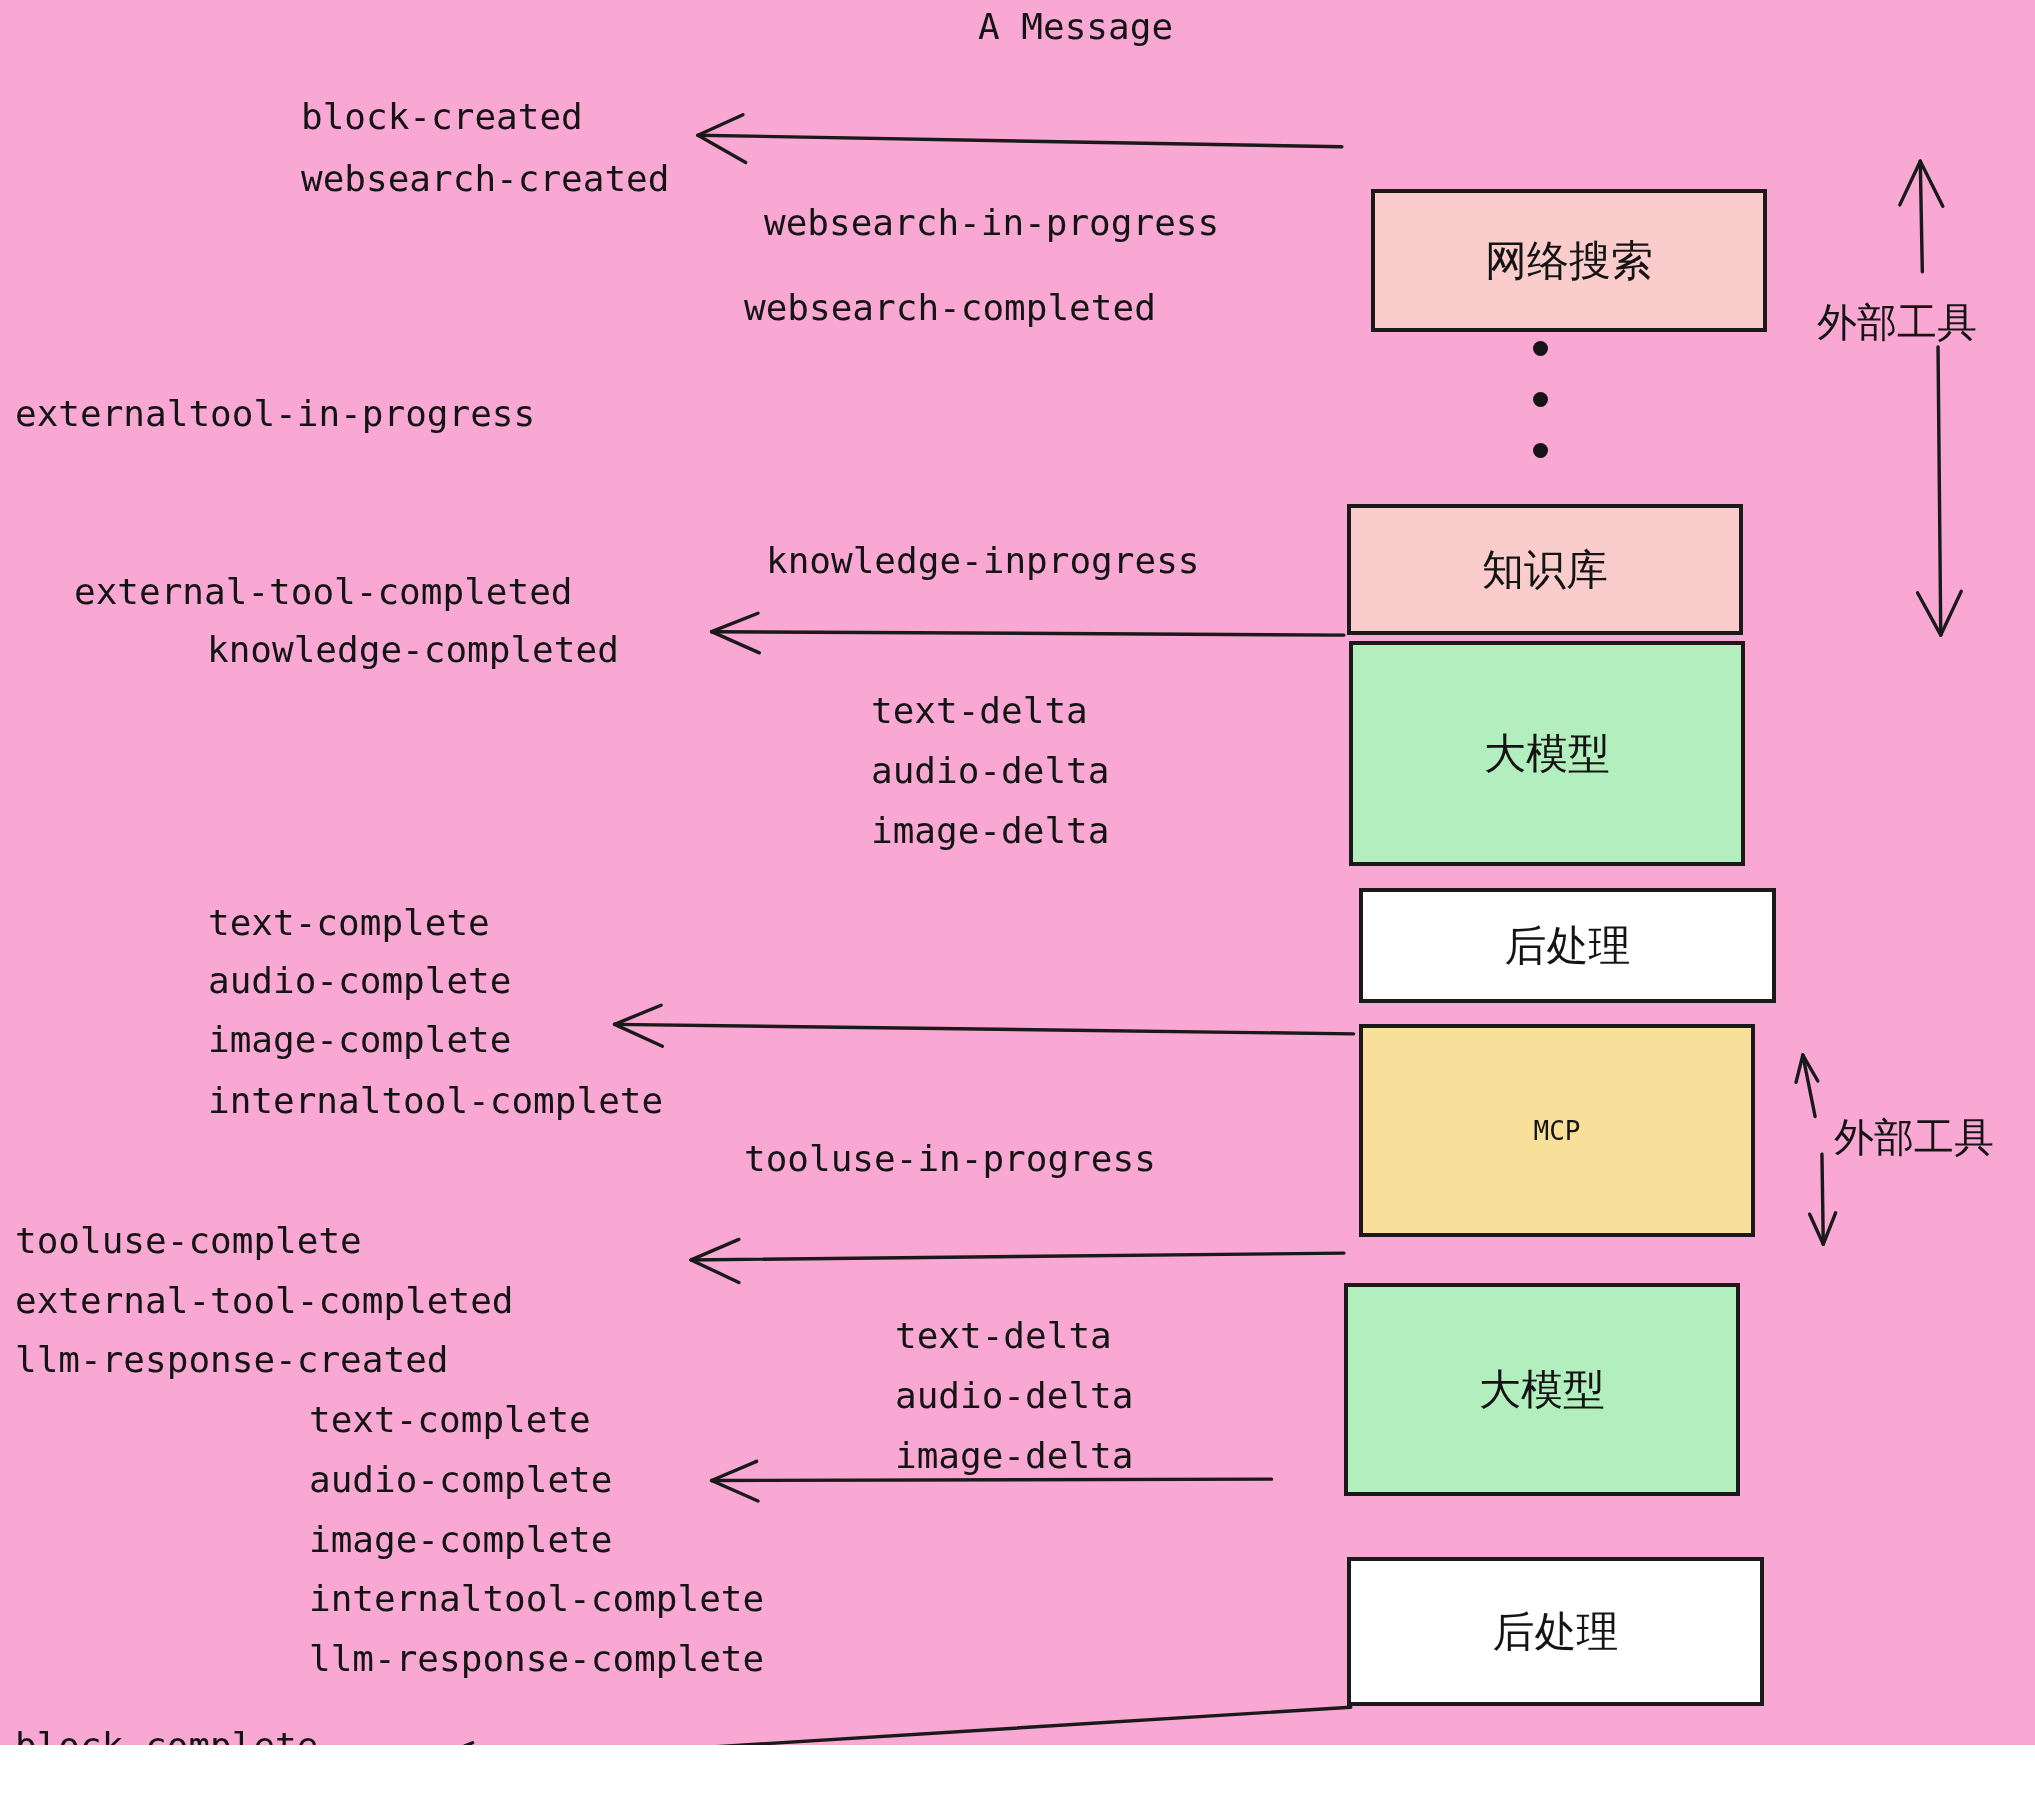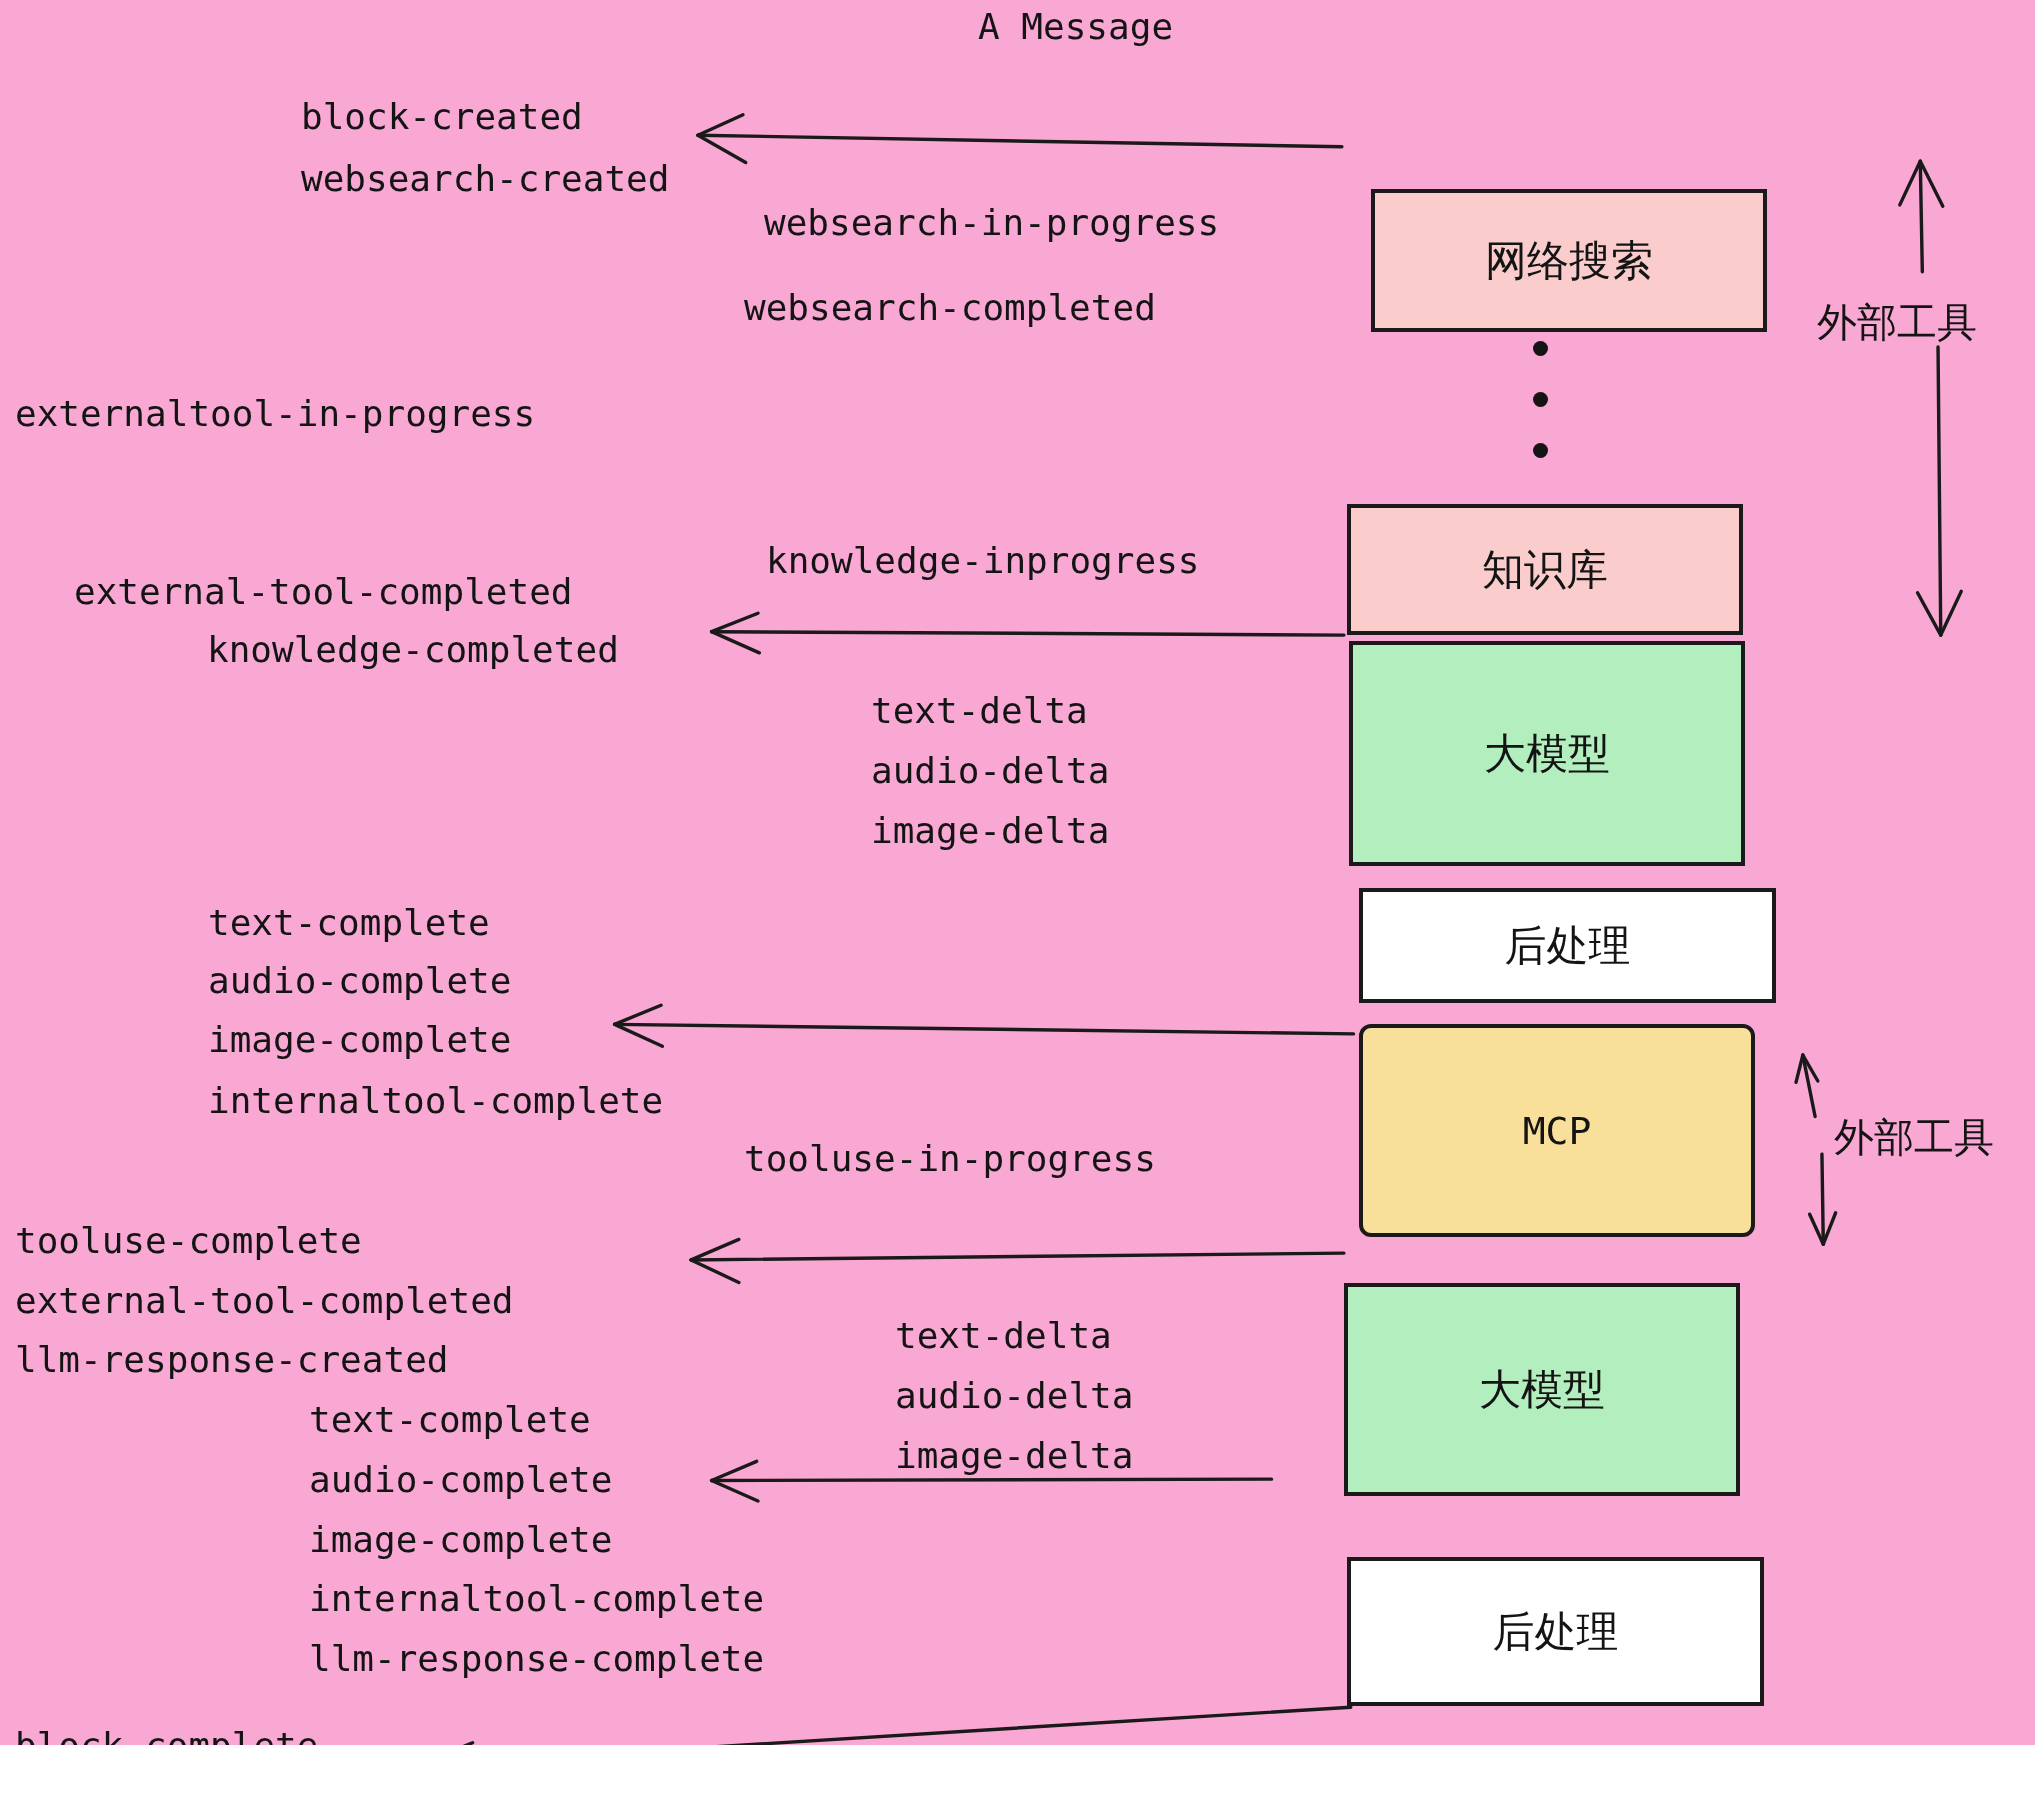--- a/index.html
+++ b/index.html
@@ -38,22 +38,21 @@
     border:4.1px solid #1a1a1a;
     display:flex;
     align-items:center;
     justify-content:center;
     font-family:"DejaVu Sans","Liberation Sans",sans-serif;
     font-size:42px;
     color:#141414;
   }
   .box.mono{
     font-family:"DejaVu Sans Mono","Liberation Mono",monospace;
-    font-size:38px;
-    border-radius:12px;
+    font-size:26px;
   }
   
   #arrows{
     position:absolute;
     left:0; top:0;
     width:2035px; height:1796px;
     pointer-events:none;
   }
   
   .dots{

